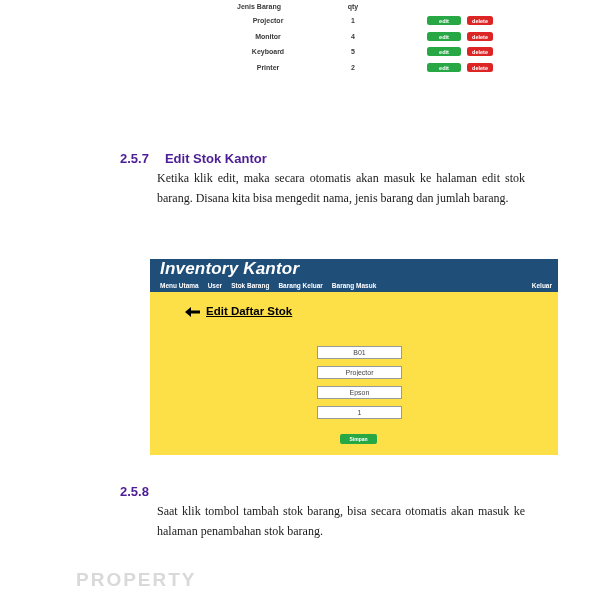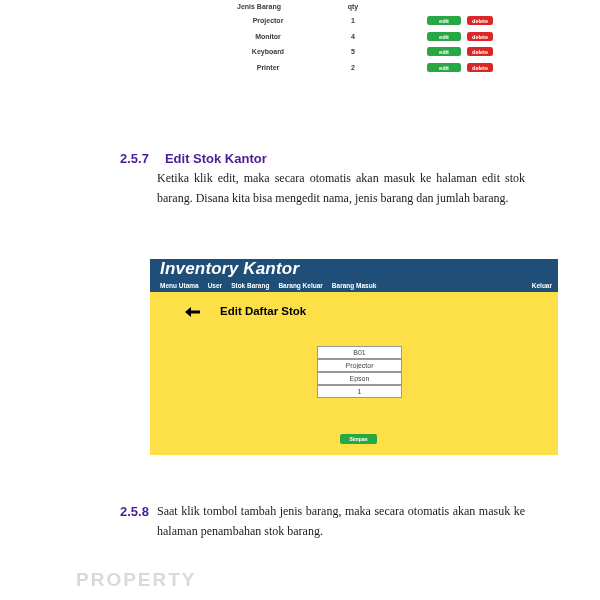--- a/index.html
+++ b/index.html
@@ -26,40 +26,40 @@
   
   .sec-heading {
     position:absolute; left:120px; display:flex; gap:16px;
     font-family:Liberation Sans, sans-serif; font-weight:bold; font-size:13px; color:#4c1d95;
   }
   .sec-body {
     position:absolute; left:157px; width:368px; text-align:justify;
     font-family:"Liberation Serif", serif; font-size:12px; line-height:20px; color:#1a1a1a;
   }
   .h-257 { top:151px; } .p-257 { top:168px; }
-  .h-258 { top:484px;margin-top:20px; } .p-258 { top:501px; }
+  .h-258 { top:484px; } .p-258 { top:501px; }
 
   
   .app { position:absolute; left:150px; top:215px; width:408px; height:196px; background:#fde047;margin-top:44px; }
   .app-header { position:relative; width:408px; height:33px; background:#1f4e79; }
   .app-title {
     position:absolute; left:10px; top:0px; color:#fff;
     font-size:17px; font-weight:bold; font-style:italic; letter-spacing:0.2px;
   }
   .app-nav {
     position:absolute; left:10px; bottom:3px; display:flex; gap:9px;
     font-size:6.5px; font-weight:bold; color:#fff;
   }
   .app-nav span { cursor:pointer; }
   .nav-right { position:absolute; right:6px; bottom:3px; font-size:6.5px; font-weight:bold; color:#fff; cursor:pointer; }
 
-  .back-row { position:absolute; left:35px; top:46px; display:flex; align-items:flex-end; gap:20px; }
+  .back-row { position:absolute; left:35px; top:46px; display:flex; align-items:flex-end; gap:6px;text-decoration:underline; }
   .back-row .label { font-size:11.5px; font-weight:bold; color:#000; }
 
-  .app-form { position:absolute; left:167px; top:87px; width:85px; display:flex; flex-direction:column; }
+  .app-form { position:absolute; left:167px; top:87px; width:85px; display:flex; flex-direction:column; gap:7px; }
   .app-form input {
     width:85px; height:13px; border:1px solid #999; background:#fff;
     font-family:"Liberation Sans",sans-serif; font-size:7px; text-align:center; color:#444;
   }
   .btn-simpan {
     position:absolute; left:190px; top:175px; width:37px; height:10px;
     background:#28a745; border:none; border-radius:2px; color:#fff;
     font-size:5px; font-weight:bold; font-family:"Liberation Sans",sans-serif; cursor:pointer;
     display:flex; align-items:center; justify-content:center;
   }
@@ -140,17 +140,17 @@
       <input type="text" readonly="" value="Projector" style="">
       <input type="text" readonly="" value="Epson" style="">
       <input type="text" readonly="" value="1" style="">
     </div>
     <button class="btn-simpan">Simpan</button>
   </div>
 
   <div class="sec-heading h-258">
     <span>2.5.8</span>
   </div>
-  <p class="sec-body p-258">Saat klik tombol tambah jenis barang, maka secara otomatis akan masuk ke halaman penambahan stok barang.</p>
+  <p class="sec-body p-258">Saat klik tombol tambah stok barang, bisa secara otomatis akan masuk ke halaman penambahan stok barang.</p>
 
   <div class="watermark">PROPERTY</div>
 
 </div>
 
 </body></html>

